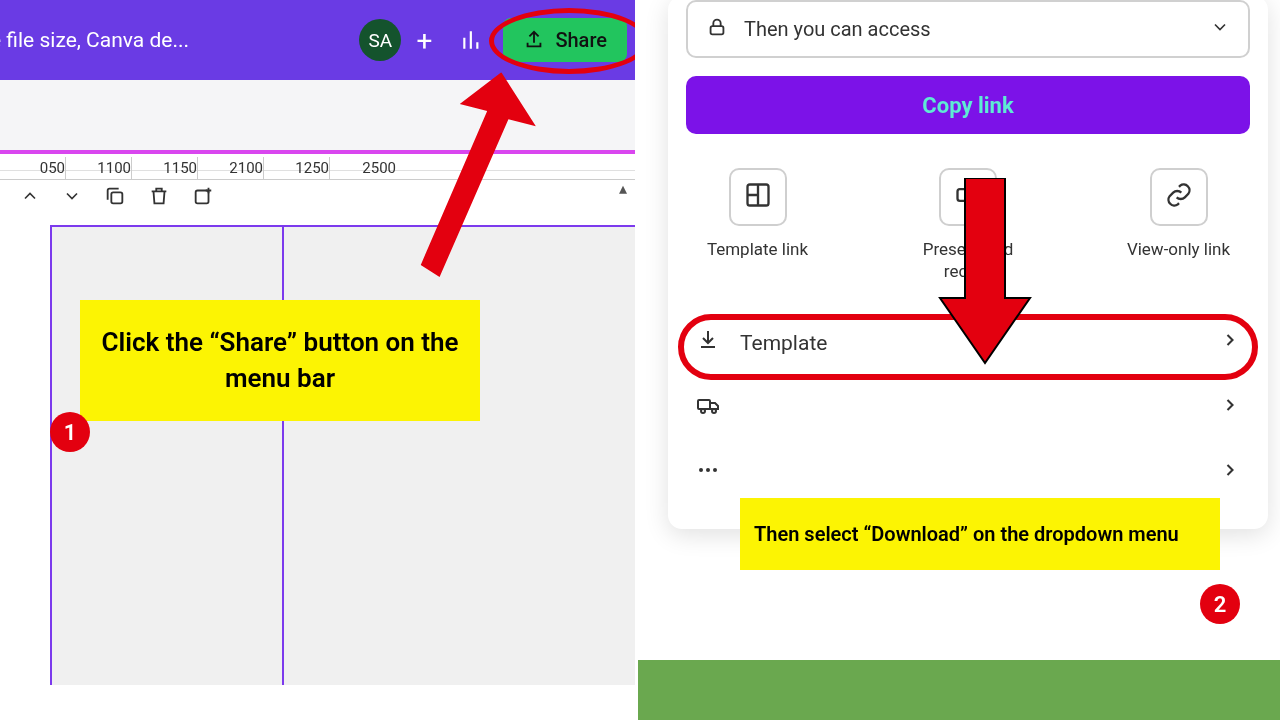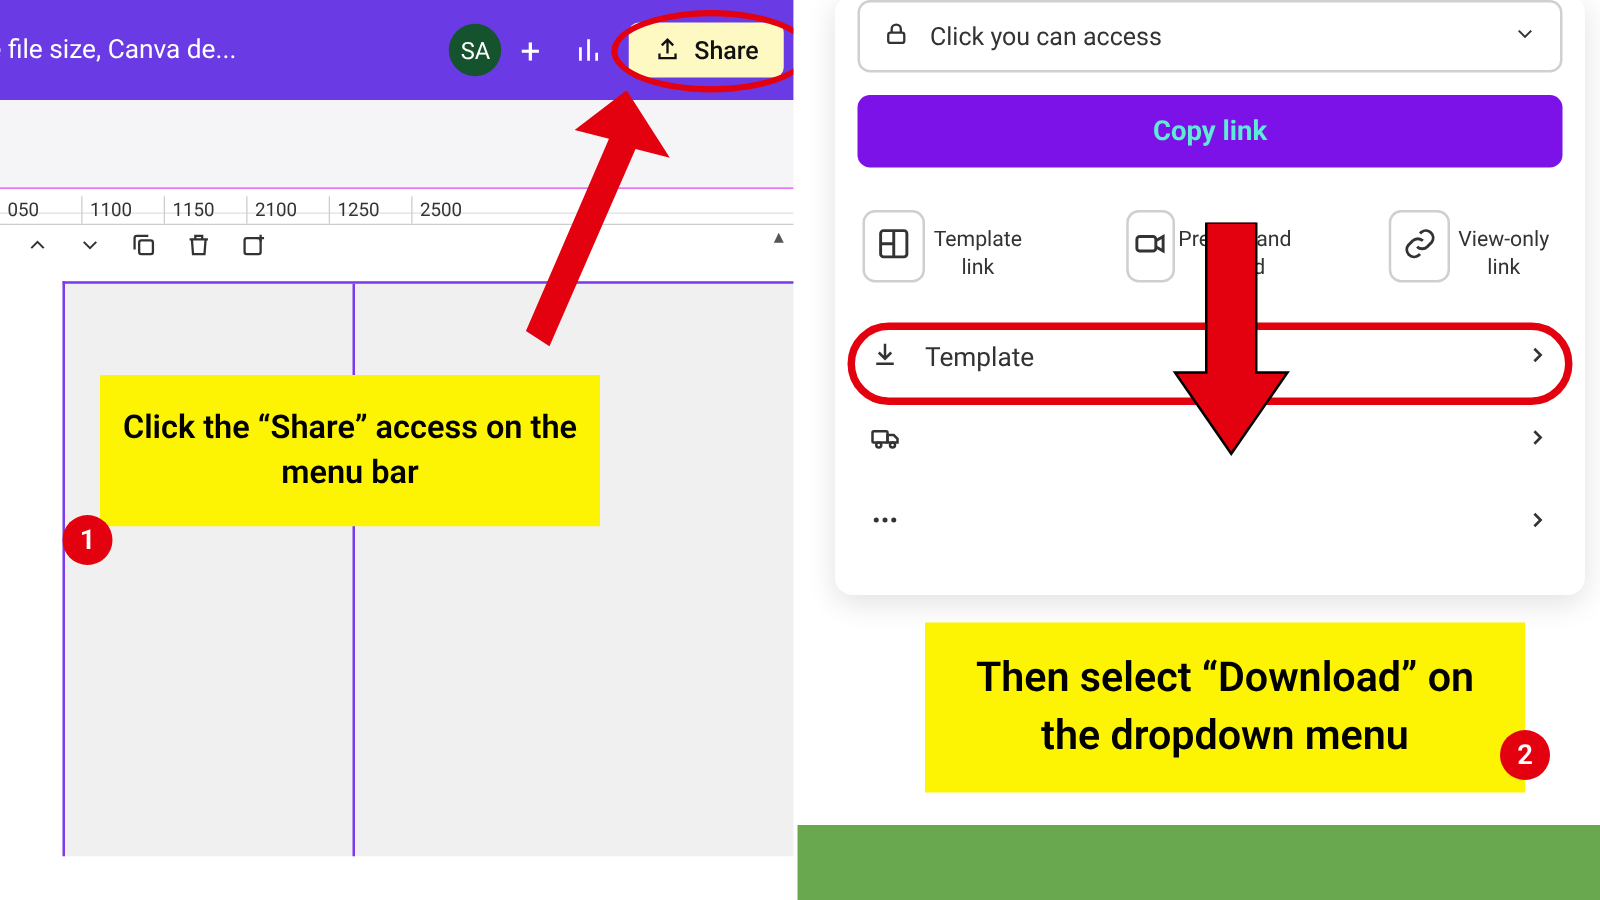--- a/index.html
+++ b/index.html
@@ -4,49 +4,49 @@
 <style>
   * { box-sizing: border-box; margin: 0; padding: 0; font-family: -apple-system, BlinkMacSystemFont, "Segoe UI", Roboto, sans-serif; }
   body { width: 1280px; height: 720px; overflow: hidden; background: #fff; position: relative; }
   .left-panel { position: absolute; left: 0; top: 0; width: 635px; height: 720px; background: #fff; }
   .topbar { height: 80px; background: #6a3be4; display: flex; align-items: center; padding: 0 8px 0 0; color: #fff; }
   .title-frag { font-size: 21px; color: #fff; white-space: nowrap; overflow: hidden; margin-left: -10px; }
   .topbar-spacer { flex: 1; }
   .avatar { width: 42px; height: 42px; background: #14532d; border-radius: 50%; color: #fff; display: flex; align-items: center; justify-content: center; font-weight: 400; font-size: 19px; margin-right: 4px; }
   .plus-btn { width: 38px; height: 38px; display: flex; align-items: center; justify-content: center; font-size: 28px; color: #fff; }
   .analytics-btn { width: 44px; height: 44px; display: flex; align-items: center; justify-content: center; margin-left: 8px; margin-right: 8px; }
-  .share-btn { background: #fef9c3; border-radius: 8px; padding: 10px 20px; display: flex; align-items: center; gap: 10px; color: #111; font-size: 20px; font-weight: 500; position: relative; }
+  .share-btn { background: #22c55e; border-radius: 8px; padding: 10px 20px; display: flex; align-items: center; gap: 10px; color: #111; font-size: 20px; font-weight: 500; position: relative; }
   .share-ellipse { position: absolute; left: -14px; top: -10px; width: 160px; height: 66px; border: 5px solid #e3000f; border-radius: 50%; pointer-events: none; }
   .ruler-zone { background: #f5f5f7; height: 90px; margin-top: 0; }
-  .ruler { display: flex; align-items: flex-end; height: 30px; margin-top: 10px; border-top: 1px solid #d946ef; border-bottom: 1px solid #ccc; background: #fff; }
+  .ruler { display: flex; align-items: flex-end; height: 30px; margin-top: 10px; border-top: 4px solid #d946ef; border-bottom: 1px solid #ccc; background: #fff; text-align: right; }
   .ruler-tick { font-size: 15px; color: #333; width: 66px; border-right: 1px solid #ccc; padding: 2px 0 2px 6px; }
   .toolbar-row { display: flex; align-items: center; gap: 22px; padding: 14px 20px; border-top: 1px solid #e0e0e0; }
   .tool-icon { color: #333; }
   .canvas-area { position: relative; background: #f0f0f0; height: 460px; border: 2px solid #7c3aed; border-right: none; border-bottom: none; margin-left: 50px; }
   .vline { position: absolute; left: 230px; top: 0; height: 100%; width: 2px; background: #7c3aed; }
   .callout1 { position: absolute; left: 80px; top: 300px; width: 400px; background: #fcf403; color: #000; font-size: 26px; font-weight: 600; text-align: center; padding: 24px 16px; line-height: 1.4; z-index: 5; }
   .badge1 { position: absolute; left: 50px; top: 412px; width: 40px; height: 40px; border-radius: 50%; background: #e3000f; color: #fff; display: flex; align-items: center; justify-content: center; font-size: 22px; font-weight: 600; z-index: 6; }
   .arrow1 { position: absolute; left: 380px; top: 68px; z-index: 7; transform: rotate(6deg); }
   .scrollbar-stub { position: absolute; right: 6px; top: 178px; width: 12px; height: 20px; display: flex; align-items: center; justify-content: center; color: #555; }
 
   .right-panel { position: absolute; left: 635px; top: 0; width: 645px; height: 720px; background: #fff; border-left: 3px solid #fff; }
   .green-strip { position: absolute; left: 0; bottom: 0; width: 645px; height: 60px; background: #6aa84f; }
   .share-pop { position: absolute; left: 30px; top: -4px; width: 600px; background: #fff; border-radius: 14px; box-shadow: 0 6px 24px rgba(0,0,0,.12); padding: 0 18px 24px; z-index: 2; }
   .access-row { border: 2px solid #d0d0d0; border-radius: 10px; padding: 14px 18px; display: flex; align-items: center; gap: 16px; margin-top: 4px; }
   .access-text { flex: 1; font-size: 20px; color: #333; }
   .copy-btn { margin-top: 18px; background: #7c12e8; color: #5eead4; border-radius: 10px; height: 58px; display: flex; align-items: center; justify-content: center; font-size: 22px; font-weight: 700; }
   .tile-row { display: flex; justify-content: space-between; margin-top: 34px; padding: 0 4px; }
-  .tile { display: flex; flex-direction: row; align-items: center; width: 135px; }
+  .tile { display: flex; flex-direction: column; align-items: center; width: 135px; }
   .tile-iconbox { width: 58px; height: 58px; border: 2px solid #cfcfcf; border-radius: 10px; display: flex; align-items: center; justify-content: center; }
   .tile-label { margin-top: 12px; font-size: 17px; color: #333; text-align: center; line-height: 1.3; }
   .menu-list { margin-top: 28px; }
   .menu-item { display: flex; align-items: center; gap: 20px; padding: 18px 10px; font-size: 21px; color: #333; position: relative; }
   .menu-chevron { margin-left: auto; }
   .download-outline { position: absolute; left: -8px; top: 4px; right: -8px; height: 66px; border: 6px solid #e3000f; border-radius: 36px; pointer-events: none; }
-  .callout2 { position: absolute; left: 740px; top: 498px; width: 480px; background: #fcf403; color: #000; font-size: 33px; font-weight: 600; text-align: center; padding: 22px 14px; line-height: 1.4; z-index: 5; }
+  .callout2 { position: absolute; left: 740px; top: 498px; width: 480px; background: #fcf403; color: #000; font-size: 20px; font-weight: 600; text-align: left; padding: 22px 14px; line-height: 1.4; z-index: 5; }
   .badge2 { position: absolute; left: 1200px; top: 584px; width: 40px; height: 40px; border-radius: 50%; background: #e3000f; color: #fff; display: flex; align-items: center; justify-content: center; font-size: 22px; font-weight: 600; z-index: 6; }
   .arrow2 { position: absolute; left: 935px; top: 178px; z-index: 7; }
 </style>
 </head>
 <body>
 
 <div class="left-panel">
   <div class="topbar">
     <span class="title-frag">e file size, Canva de...</span>
     <div class="topbar-spacer"></div>
@@ -97,35 +97,35 @@
           <path d="M18 3v6M15 6h6"></path>
         </svg></span>
   </div>
 
   <div class="canvas-area">
     <div class="vline"></div>
   </div>
   <div class="scrollbar-stub">▴</div>
 </div>
 
-<div class="callout1">Click the “Share” access on the menu bar</div>
+<div class="callout1">Click the “Share” button on the menu bar</div>
 <div class="badge1">1</div>
 <svg class="arrow1" width="150" height="220">
   <polygon points="110,0 150,50 122,46 70,210 50,200 100,40 72,36" fill="#e3000f"></polygon>
 </svg>
 
 <div class="right-panel">
   <div class="green-strip"></div>
   <div class="share-pop">
     <div class="access-row">
       <span><svg width="22" height="22" viewBox="0 0 24 24" fill="none" stroke="#333" stroke-width="2">
             <rect x="5" y="11" width="14" height="9" rx="2"></rect>
             <path d="M8 11V8a4 4 0 018 0v3"></path>
           </svg></span>
-      <span class="access-text">Click you can access</span>
+      <span class="access-text">Then you can access</span>
       <span><svg width="20" height="20" viewBox="0 0 24 24" fill="none" stroke="#333" stroke-width="2">
             <path d="M6 9l6 6 6-6"></path>
           </svg></span>
     </div>
     <div class="copy-btn">
       <span>Copy link</span>
     </div>
 
     <div class="tile-row">
       <div class="tile">

